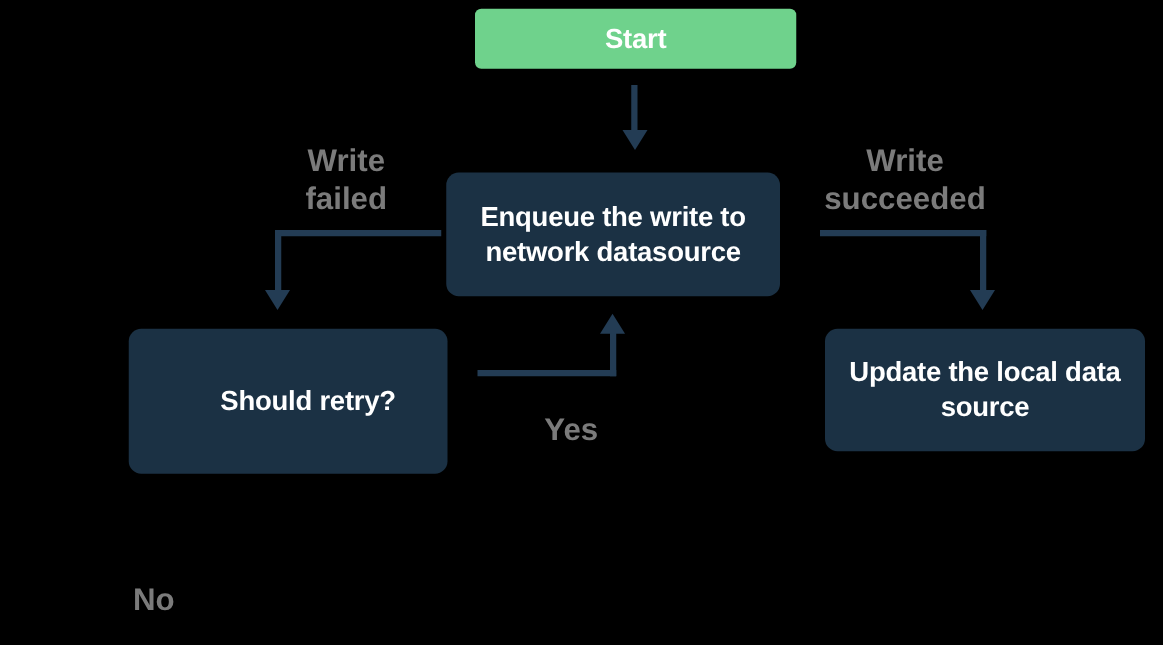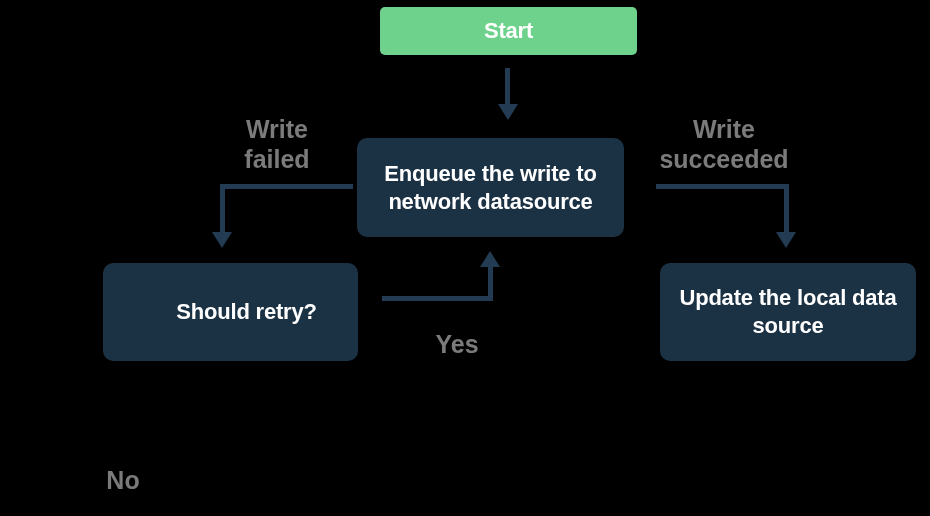--- a/index.html
+++ b/index.html
@@ -34,21 +34,21 @@
     left:380px;top:7px;width:257px;height:48px;
     background:var(--green);
     border-radius:5px;
   }
   .node-navy{
     background:var(--navy);
     border-radius:10px;
   }
   .node-enqueue{left:357px;top:138px;width:267px;height:99px;}
   .node-enqueue .inner{width:240px;}
-  .node-retry{left:103px;top:263px;width:255px;height:98px;padding-left:32px;}
+  .node-retry{left:103px;top:263px;width:255px;height:116px;padding-left:32px;}
   .node-update{left:660px;top:263px;width:256px;height:98px;}
   .node-update .inner{width:232px;}
   .node-done{
     left:363px;top:390px;width:292px;height:121px;
     background:transparent;
     border:4px solid var(--orange);
     color:var(--orange);
   }
   .edge-label{
     position:absolute;

